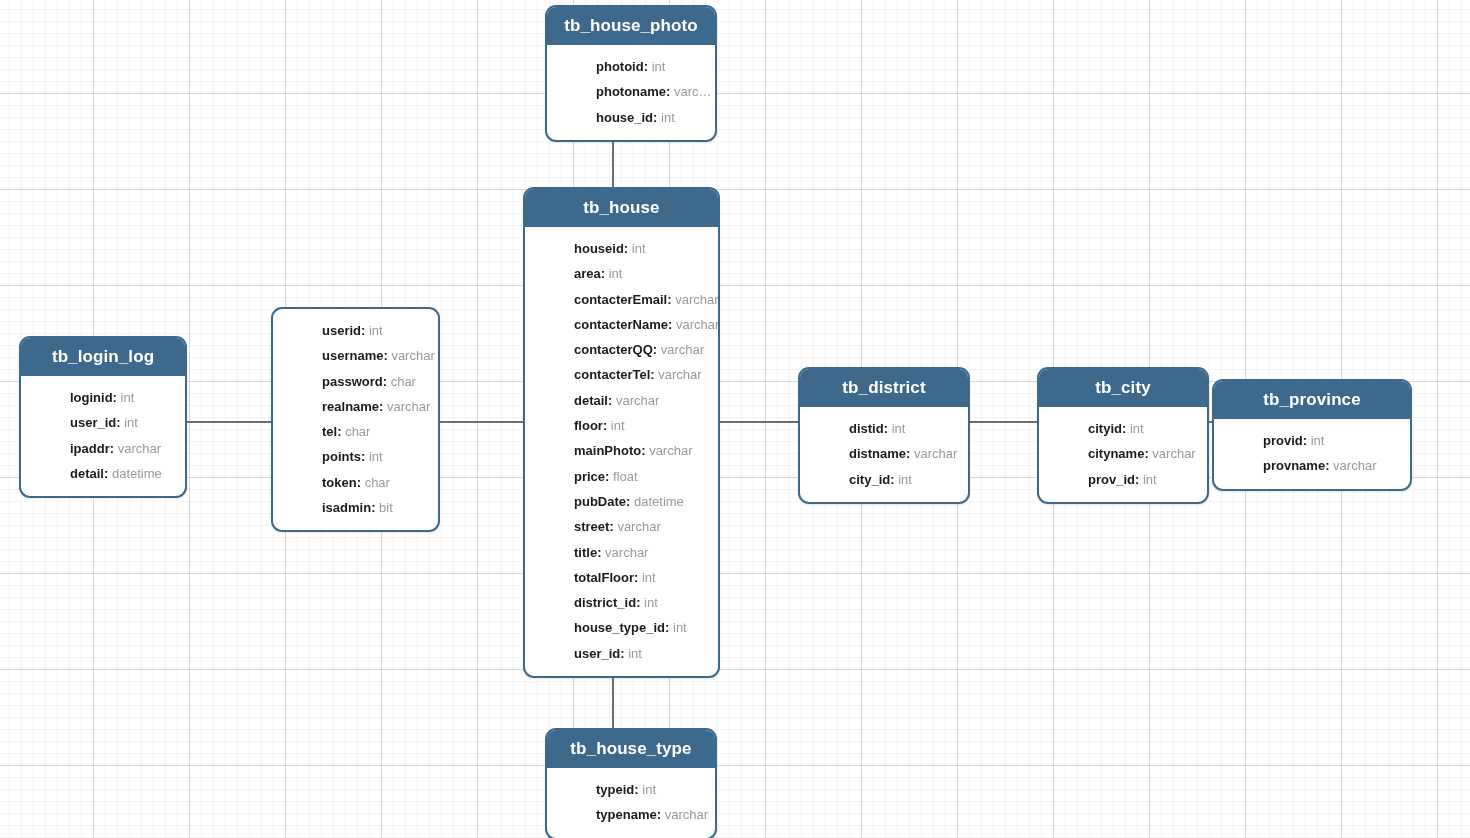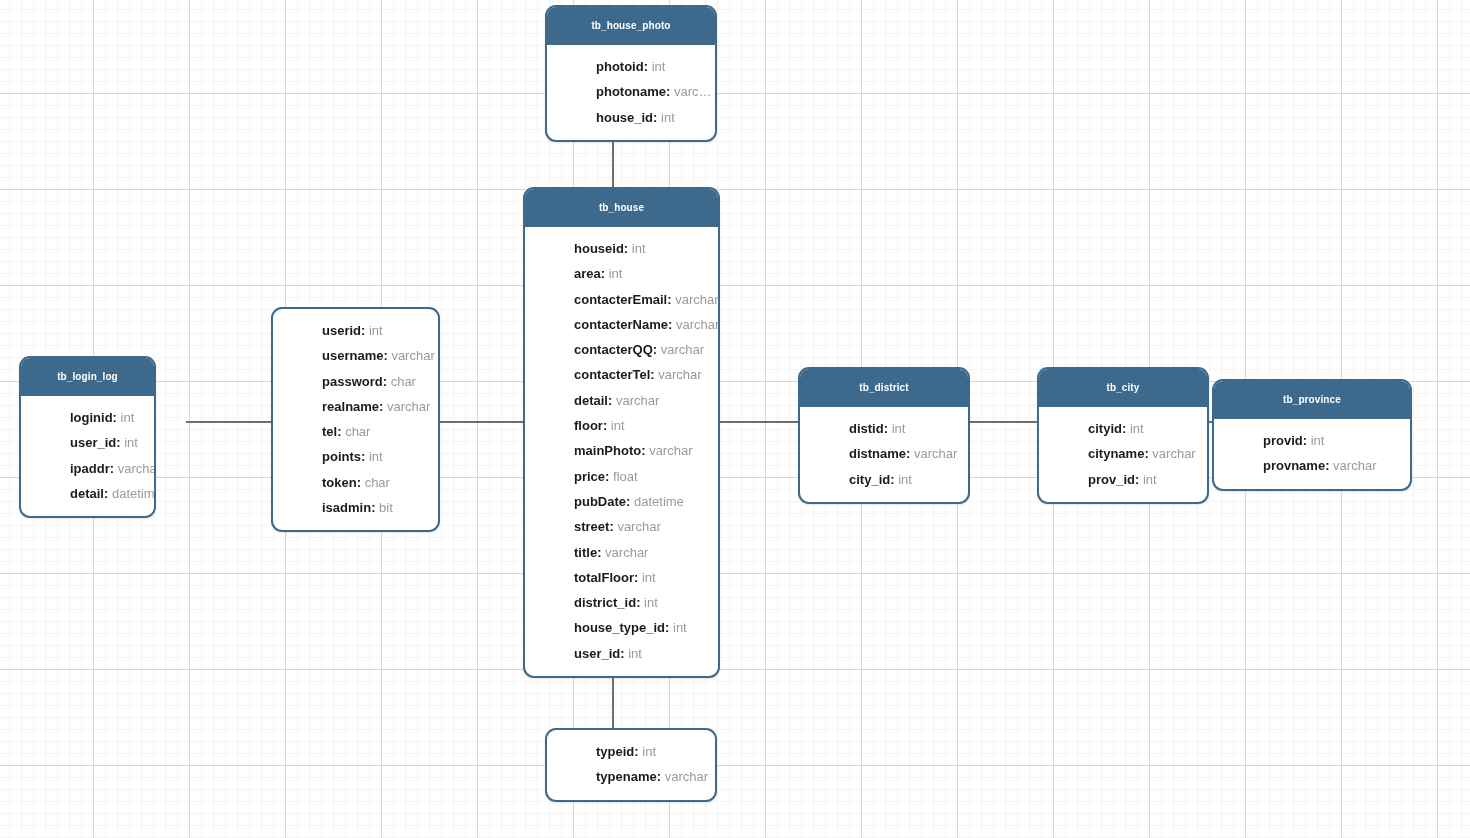--- a/index.html
+++ b/index.html
@@ -45,21 +45,21 @@
     background: #ffffff;
     border: 2px solid #3d6a8c;
     border-radius: 11px;
     z-index: 3;
     overflow: hidden;
     box-shadow: 0 1px 2px rgba(0,0,0,0.10);
   }
   .table-header {
     background: #3d6a8c;
     color: #ffffff;
-    font-size: 10px;
+    font-size: 17px;
     font-weight: bold;
     text-align: center;
     height: 38px;
     line-height: 38px;
     letter-spacing: 0.1px;
     white-space: nowrap;
     overflow: hidden;
   }
   .table-body {
     padding: 9px 0 10px 16px;
@@ -125,21 +125,21 @@
         <div class="field-row"><span class="field-name">userid</span><span class="field-sep">:</span> <span class="field-type">int</span></div>
         <div class="field-row"><span class="field-name">username</span><span class="field-sep">:</span> <span class="field-type">varchar</span></div>
         <div class="field-row"><span class="field-name">password</span><span class="field-sep">:</span> <span class="field-type">char</span></div>
         <div class="field-row"><span class="field-name">realname</span><span class="field-sep">:</span> <span class="field-type">varchar</span></div>
         <div class="field-row"><span class="field-name">tel</span><span class="field-sep">:</span> <span class="field-type">char</span></div>
         <div class="field-row"><span class="field-name">points</span><span class="field-sep">:</span> <span class="field-type">int</span></div>
         <div class="field-row"><span class="field-name">token</span><span class="field-sep">:</span> <span class="field-type">char</span></div>
         <div class="field-row"><span class="field-name">isadmin</span><span class="field-sep">:</span> <span class="field-type">bit</span></div>
       </div>
     </div>
-    <div class="table-card" style="left: 19px; top: 356px; width: 137px; border-color: rgb(61, 106, 140);">
+    <div class="table-card" style="left: 19px; top: 336px; width: 168px; border-color: rgb(61, 106, 140);">
       <div class="table-header" style="background: rgb(61, 106, 140);">tb_login_log</div>
       <div class="table-body">
         <div class="field-row"><span class="field-name">loginid</span><span class="field-sep">:</span> <span class="field-type">int</span></div>
         <div class="field-row"><span class="field-name">user_id</span><span class="field-sep">:</span> <span class="field-type">int</span></div>
         <div class="field-row"><span class="field-name">ipaddr</span><span class="field-sep">:</span> <span class="field-type">varchar</span></div>
         <div class="field-row"><span class="field-name">detail</span><span class="field-sep">:</span> <span class="field-type">datetime</span></div>
       </div>
     </div>
     <div class="table-card" style="left: 798px; top: 367px; width: 172px; border-color: rgb(61, 106, 140);">
       <div class="table-header" style="background: rgb(61, 106, 140);">tb_district</div>
@@ -158,18 +158,19 @@
       </div>
     </div>
     <div class="table-card" style="left: 1212px; top: 379px; width: 200px; border-color: rgb(61, 106, 140);">
       <div class="table-header" style="background: rgb(61, 106, 140);">tb_province</div>
       <div class="table-body">
         <div class="field-row"><span class="field-name">provid</span><span class="field-sep">:</span> <span class="field-type">int</span></div>
         <div class="field-row"><span class="field-name">provname</span><span class="field-sep">:</span> <span class="field-type">varchar</span></div>
       </div>
     </div>
     <div class="table-card" style="left: 545px; top: 728px; width: 172px; border-color: rgb(61, 106, 140);">
+      <div class="table-header" style="background: rgb(61, 106, 140);">tb_house_type</div>
       <div class="table-body">
         <div class="field-row"><span class="field-name">typeid</span><span class="field-sep">:</span> <span class="field-type">int</span></div>
         <div class="field-row"><span class="field-name">typename</span><span class="field-sep">:</span> <span class="field-type">varchar</span></div>
       </div>
     </div>
   </div>
 
 </body></html>

